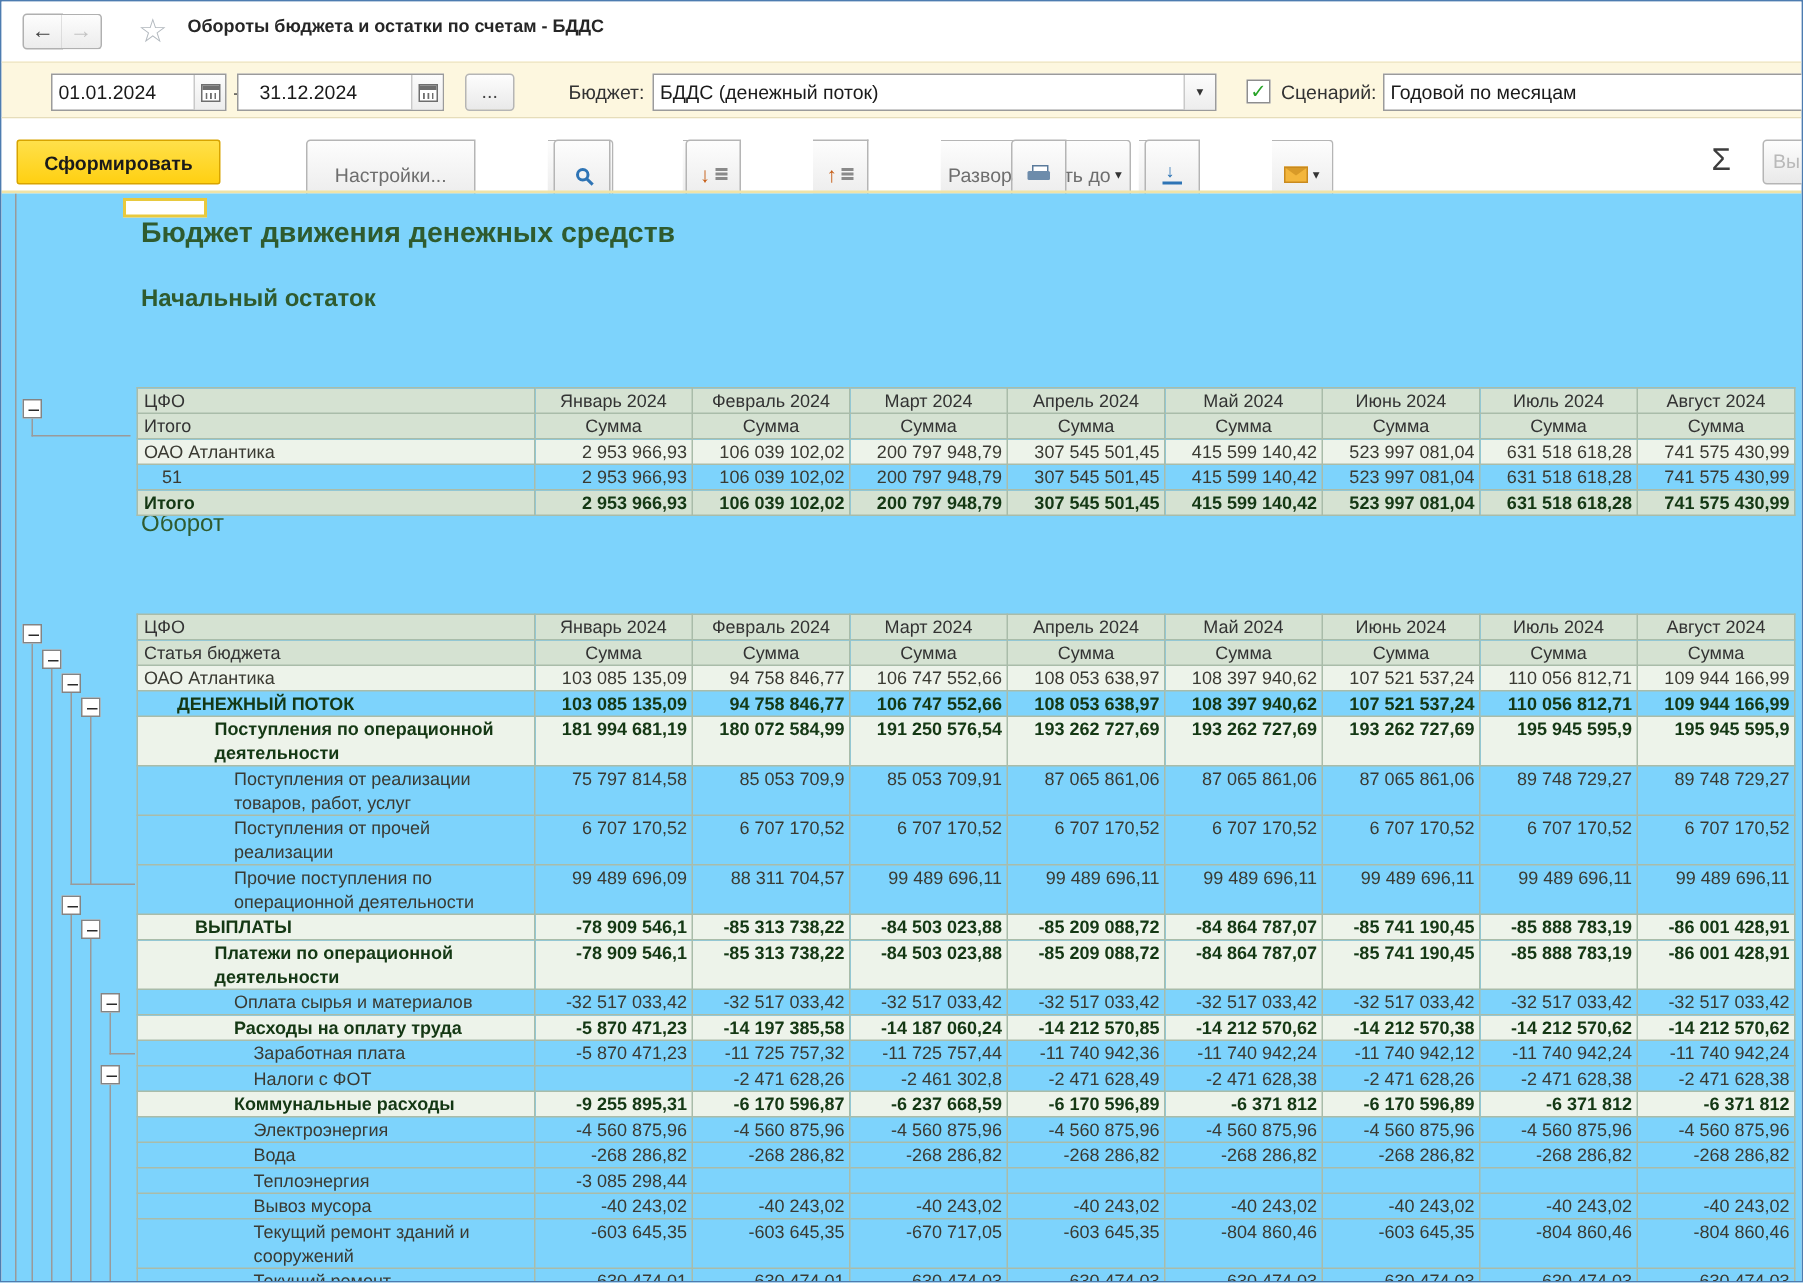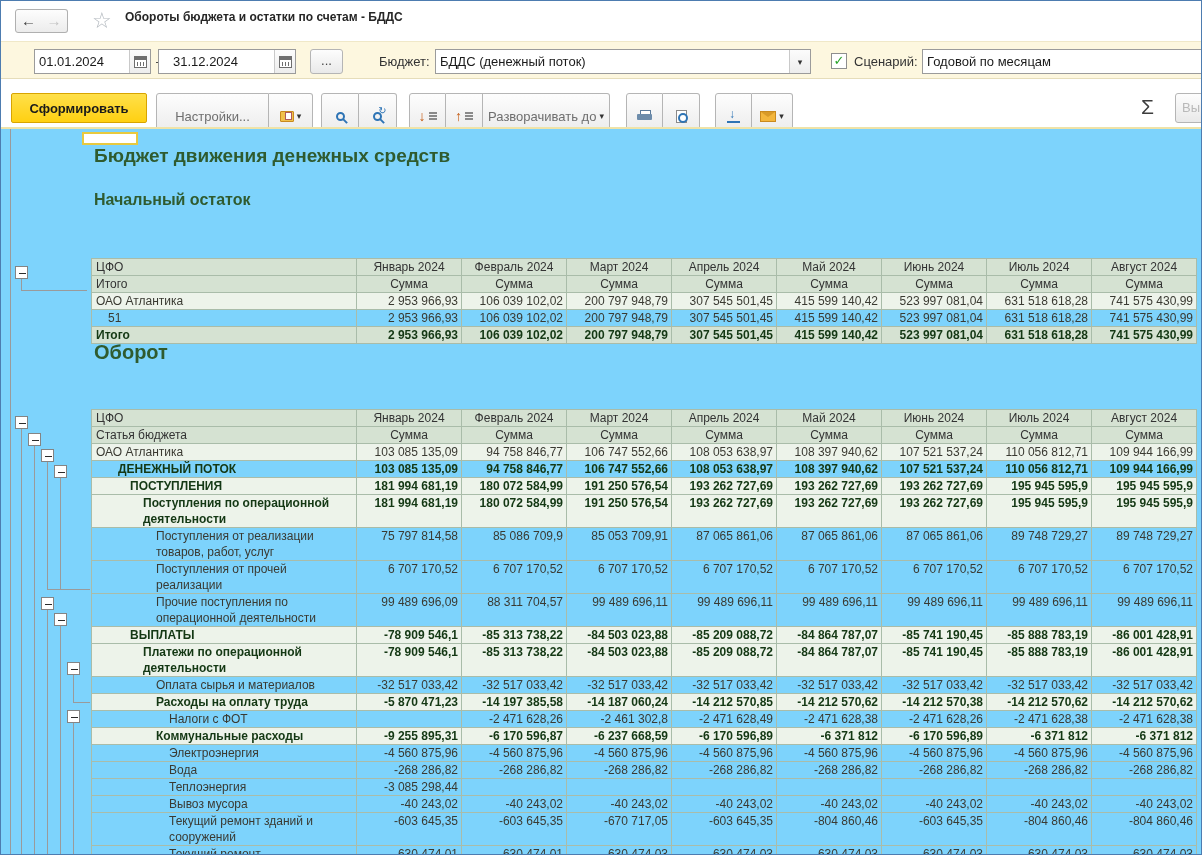--- a/index.html
+++ b/index.html
@@ -29,21 +29,21 @@
   .more { position:absolute; left:309px; top:7px; width:33px; height:25px; line-height:22px; }
   .flabel { position:absolute; top:12px; font-size:13px; color:#333; }
   .caret { font-size:9px; color:#333; }
   .checkbox { position:absolute; left:830px; top:11px; width:16px; height:16px; border:1px solid #8e8e8e; background:#fff; text-align:center; line-height:14px; font-size:13px; font-weight:bold; color:#27a327; cursor:pointer; }
 
   
   .toolbar { position:absolute; left:0; top:78px; width:100%; height:48px; background:#fff; }
   .tbtn { position:absolute; top:14px; height:30px; border:1px solid #b5b5b5; background:linear-gradient(#fdfdfd,#e9e9e9); border-radius:3px; font-size:13px; color:#6e6e6e; display:flex; align-items:center; justify-content:center; cursor:pointer; }
   .generate { left:10px; width:136px; background:linear-gradient(#ffe04a,#ffd012); border-color:#d8a400; color:#1a1a1a; font-weight:600; border-radius:2px; }
   .grp { position:absolute; top:14px; display:flex; }
-  .grp .gbtn { height:46px; border:1px solid #b5b5b5; background:linear-gradient(#fdfdfd,#e9e9e9); display:flex; align-items:center; justify-content:center; gap:3px; font-size:13px; color:#6e6e6e; cursor:pointer; }
+  .grp .gbtn { height:46px; border:1px solid #b5b5b5; background:linear-gradient(#fdfdfd,#e9e9e9); display:flex; align-items:center; justify-content:center; gap:3px; font-size:13px; color:#6e6e6e; cursor:pointer;margin-left:48px; }
   .grp .gbtn + .gbtn { border-left:none; }
   .grp .gbtn:first-child { border-radius:3px 0 0 3px; }
   .grp .gbtn:last-child { border-radius:0 3px 3px 0; }
   .grp .gbtn:only-child { border-radius:3px; }
   .mag { width:9px; height:9px; border:2px solid #2e74b5; border-radius:50%; position:relative; display:inline-block; }
   .mag::after { content:''; position:absolute; width:6px; height:2px; background:#2e74b5; transform:rotate(45deg); right:-5px; bottom:-3px; }
   .refresh-mark { position:absolute; font-size:10px; color:#2e74b5; margin-left:10px; margin-top:-12px; }
   .arr-dn, .arr-up { font-size:14px; font-weight:bold; color:#c55a11; line-height:1; }
   .listlines { display:inline-block; width:8px; }
   .listlines i { display:block; height:2px; background:#8a8a8a; margin:1px 0; }
@@ -64,21 +64,21 @@
   .tbsep { position:absolute; left:0; top:126px; width:100%; height:2px; background:#efe3a8; }
 
   
   .report { position:absolute; left:0; top:128px; width:1202px; height:727px; background:#7dd3fc; overflow:hidden; }
   .treeline { position:absolute; background:#9a9a9a; }
   .expander { position:absolute; width:13px; height:13px; border:1px solid #848484; background:#fff; cursor:pointer; }
   .expander::after { content:''; position:absolute; left:3px; top:6px; width:7px; height:1px; background:#2b2b2b; }
   .cellcursor { position:absolute; left:81px; top:3px; width:56px; height:13px; border:2px solid #e8c93e; background:#fff; }
   .rtitle { position:absolute; left:93px; top:16px; font-size:19px; font-weight:bold; color:#2f5b2f; }
   .rsub1 { position:absolute; left:93px; top:62px; font-size:16px; font-weight:bold; color:#2f5b2f; }
-  .rsub2 { position:absolute; left:93px; top:212px; font-size:20px; font-weight:bold; color:#2f5b2f; }
+  .rsub2 { position:absolute; left:93px; top:212px; font-size:16px; font-weight:normal; color:#2f5b2f; }
 
   table.rep { position:absolute; left:90px; border-collapse:collapse; table-layout:fixed; font-size:12px;margin-top:28px; }
   table.rep.t1 { top:101px; }
   table.rep.t2 { top:252px; }
   table.rep td, table.rep th { border:1px solid #a9bca9; overflow:hidden; white-space:nowrap; padding:0 3px; font-weight:normal; color:#3a3a32; vertical-align:top; line-height:16px; }
   table.rep th { background:#d5e2d2; color:#333; }
   table.rep th.mon { text-align:center; }
   table.rep th.lab { text-align:left; padding-left:4px; }
   table.rep td.num { text-align:right; }
   table.rep td.lab { white-space:normal; line-height:16px; }
@@ -347,46 +347,35 @@
             <td class="lab lv1">ДЕНЕЖНЫЙ ПОТОК</td>
             <td class="num">103 085 135,09</td>
             <td class="num">94 758 846,77</td>
             <td class="num">106 747 552,66</td>
             <td class="num">108 053 638,97</td>
             <td class="num">108 397 940,62</td>
             <td class="num">107 521 537,24</td>
             <td class="num">110 056 812,71</td>
             <td class="num">109 944 166,99</td>
           </tr>
-          <tr class="r1 bg-group bold">
-            <td class="lab lv2">ПОСТУПЛЕНИЯ</td>
-            <td class="num">181 994 681,19</td>
-            <td class="num">180 072 584,99</td>
-            <td class="num">191 250 576,54</td>
-            <td class="num">193 262 727,69</td>
-            <td class="num">193 262 727,69</td>
-            <td class="num">193 262 727,69</td>
-            <td class="num">195 945 595,9</td>
-            <td class="num">195 945 595,9</td>
-          </tr>
           <tr class="r2 bg-group bold">
             <td class="lab lv3">Поступления по операционной деятельности</td>
             <td class="num">181 994 681,19</td>
             <td class="num">180 072 584,99</td>
             <td class="num">191 250 576,54</td>
             <td class="num">193 262 727,69</td>
             <td class="num">193 262 727,69</td>
             <td class="num">193 262 727,69</td>
             <td class="num">195 945 595,9</td>
             <td class="num">195 945 595,9</td>
           </tr>
           <tr class="r2">
             <td class="lab lv4">Поступления от реализации товаров, работ, услуг</td>
             <td class="num">75 797 814,58</td>
-            <td class="num">85 086 709,9</td>
+            <td class="num">85 053 709,9</td>
             <td class="num">85 053 709,91</td>
             <td class="num">87 065 861,06</td>
             <td class="num">87 065 861,06</td>
             <td class="num">87 065 861,06</td>
             <td class="num">89 748 729,27</td>
             <td class="num">89 748 729,27</td>
           </tr>
           <tr class="r2">
             <td class="lab lv4">Поступления от прочей реализации</td>
             <td class="num">6 707 170,52</td>
@@ -447,20 +436,31 @@
             <td class="num">-5 870 471,23</td>
             <td class="num">-14 197 385,58</td>
             <td class="num">-14 187 060,24</td>
             <td class="num">-14 212 570,85</td>
             <td class="num">-14 212 570,62</td>
             <td class="num">-14 212 570,38</td>
             <td class="num">-14 212 570,62</td>
             <td class="num">-14 212 570,62</td>
           </tr>
           <tr class="r1">
+            <td class="lab lv5">Заработная плата</td>
+            <td class="num">-5 870 471,23</td>
+            <td class="num">-11 725 757,32</td>
+            <td class="num">-11 725 757,44</td>
+            <td class="num">-11 740 942,36</td>
+            <td class="num">-11 740 942,24</td>
+            <td class="num">-11 740 942,12</td>
+            <td class="num">-11 740 942,24</td>
+            <td class="num">-11 740 942,24</td>
+          </tr>
+          <tr class="r1">
             <td class="lab lv5">Налоги с ФОТ</td>
             <td class="num"></td>
             <td class="num">-2 471 628,26</td>
             <td class="num">-2 461 302,8</td>
             <td class="num">-2 471 628,49</td>
             <td class="num">-2 471 628,38</td>
             <td class="num">-2 471 628,26</td>
             <td class="num">-2 471 628,38</td>
             <td class="num">-2 471 628,38</td>
           </tr>

